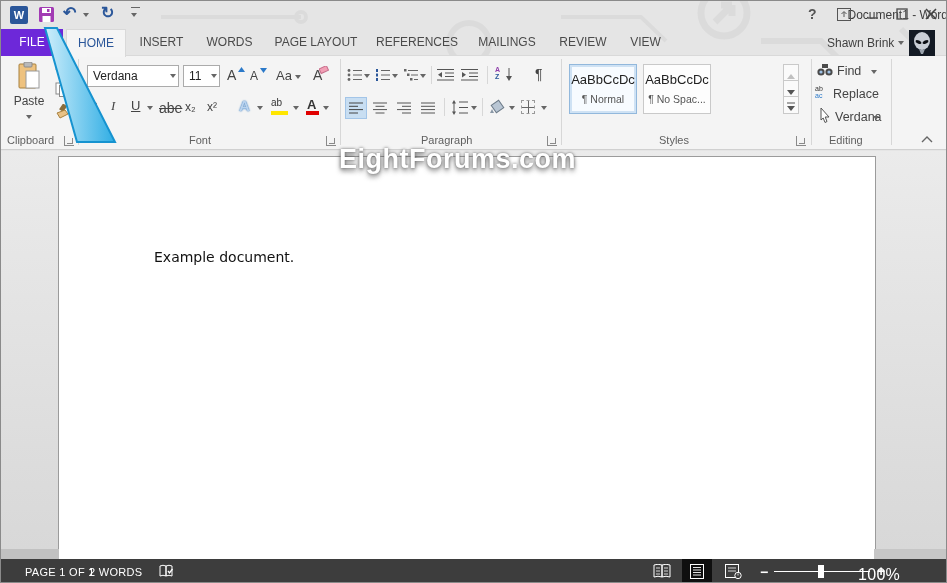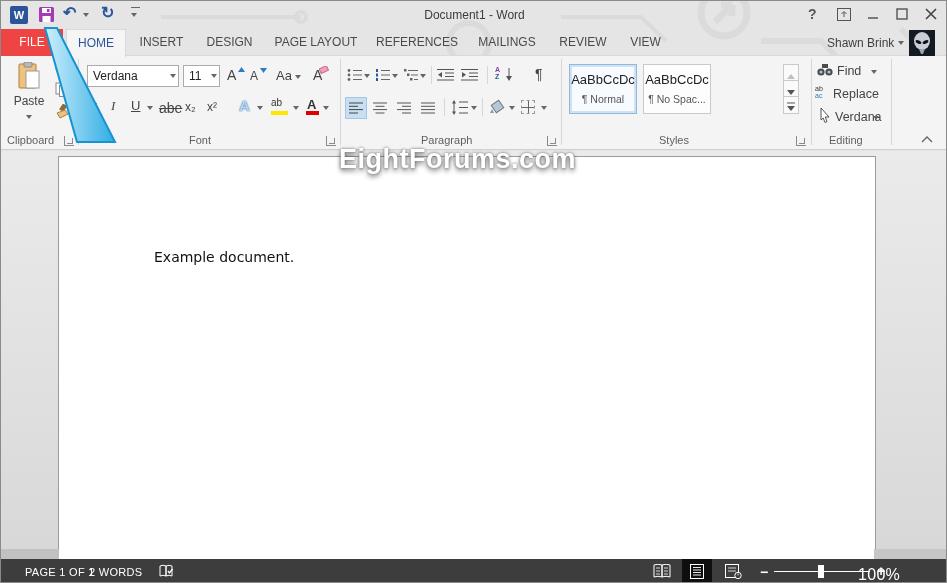--- a/index.html
+++ b/index.html
@@ -7,25 +7,25 @@
   #win {
     position:relative; width:947px; height:583px; margin:0 auto;
     background:#e5e5e5; border:1px solid #8a8a8a; overflow:hidden;
     font-family:"Liberation Sans", sans-serif; color:#444;
   }
   .abs { position:absolute; }
   .caret-d { width:0; height:0; border:3px solid transparent; border-top:4px solid #666; display:inline-block; }
   .btn { cursor:default; }
   
   #titlebar { left:0; top:0; width:947px; height:28px; }
-  #title { width:100%; text-align:center; top:7px; font-size:12px; color:#3c3c3c; }
+  #title { width:100%; text-align:right; top:7px; font-size:12px; color:#3c3c3c; }
   
   #tabrow { left:0; top:28px; width:947px; height:27px; border-bottom:1px solid #d9d9d9; }
   .tab { position:absolute; top:0; height:27px; line-height:27px; text-align:center; font-size:12px; color:#4a4a4a; }
-  #tab-file { left:0; width:62px; background:#ef4444; color:#fff; }
+  #tab-file { left:0; width:62px; background:#6d28d9; color:#fff; }
   #tab-home { background:#f5f5f5; color:#2b579a; border:1px solid #d9d9d9; border-bottom:none; height:28px; z-index:2; }
   
   #ribbon { left:0; top:55px; width:947px; height:94px; background:#f4f4f4; border-bottom:1px solid #d0d0d0; }
   .vsep { position:absolute; top:3px; height:86px; width:1px; background:#d7d7d7; }
   .grp-label { position:absolute; top:78px; font-size:11px; color:#5f5f5f; }
   .launcher { position:absolute; top:80px; width:10px; height:10px; border-left:1px solid #8a8a8a; border-bottom:1px solid #8a8a8a; }
   .launcher:after { content:""; position:absolute; right:1px; bottom:1px; width:5px; height:5px; border-right:1px solid #8a8a8a; border-bottom:1px solid #8a8a8a; }
   .combo { position:absolute; top:9px; height:22px; background:#fff; border:1px solid #ababab; font-size:12px; color:#222; line-height:20px; padding-left:5px; }
   .combo .dd { position:absolute; right:2px; top:8px; }
   .rbtn { position:absolute; font-size:13px; color:#444; }
@@ -106,21 +106,21 @@
       </svg>
     <svg class="abs btn" style="left:924px;top:7px" width="12" height="12" viewBox="0 0 12 12">
         <path d="M1 1 L11 11 M11 1 L1 11" stroke="#444" stroke-width="1.6"></path>
       </svg>
   </div>
 
   <div class="abs" id="tabrow">
     <div class="tab btn" id="tab-file">FILE</div>
     <div class="tab btn" id="tab-home" style="left:65px;width:60px;">HOME</div>
     <div class="tab btn" style="left:128px;width:65px;">INSERT</div>
-    <div class="tab btn" style="left:196px;width:65px;">DESIGN</div>
+    <div class="tab btn" style="left:196px;width:65px;">WORDS</div>
     <div class="tab btn" style="left:264px;width:102px;">PAGE LAYOUT</div>
     <div class="tab btn" style="left:369px;width:94px;">REFERENCES</div>
     <div class="tab btn" style="left:466px;width:80px;">MAILINGS</div>
     <div class="tab btn" style="left:549px;width:66px;">REVIEW</div>
     <div class="tab btn" style="left:618px;width:53px;">VIEW</div>
     <span class="abs btn" style="left:826px;top:7px;font-size:12px;color:#3f3f3f;">Shawn Brink</span>
     <span class="abs caret-d btn" style="left:897px;top:12px;"></span>
     <svg class="abs btn" style="left:908px;top:1px" width="26" height="26" viewBox="0 0 26 26">
       <rect x="0" y="0" width="26" height="26" fill="#131a24"></rect>
       <ellipse cx="13" cy="11" rx="8" ry="9" fill="#c9ced6"></ellipse>

